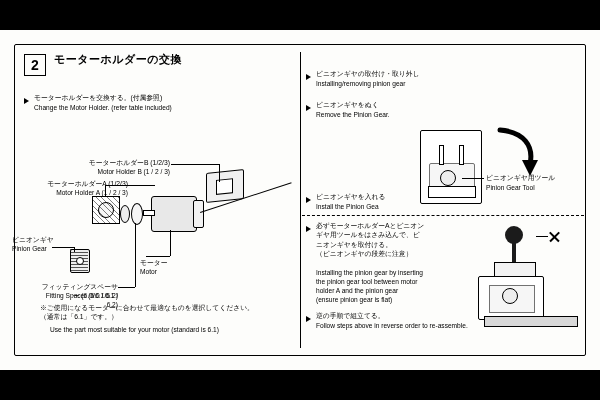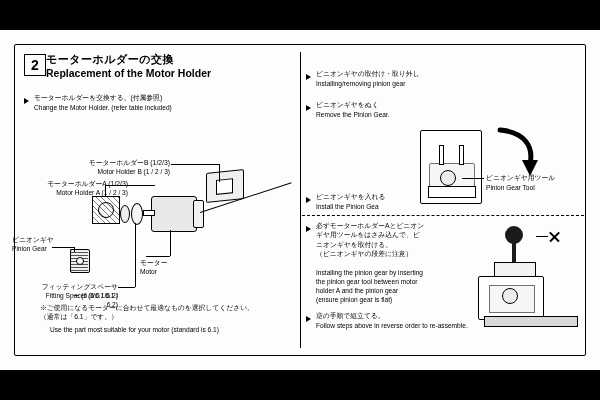--- a/index.html
+++ b/index.html
@@ -64,20 +64,21 @@
     border: 1.5px solid #000;
     box-sizing: border-box;
     display: flex;
     align-items: center;
     justify-content: center;
     font-size: 14px;
     font-weight: bold;
     line-height: 1;
   }
   .step-titles {
+    margin-left: 8px;
     margin-top: -1px;
   }
   .step-title-jp {
     font-size: 11px;
     font-weight: bold;
     letter-spacing: 0.5px;
     line-height: 1.2;
   }
   .step-title-en {
     font-size: 10.5px;
@@ -396,21 +397,20 @@
   <div class="band bottom"></div>
 
   <div class="sheet">
 
     <div class="outer-frame"></div>
 
     <div class="step-head">
       <div class="step-num">2</div>
       <div class="step-titles">
         <div class="step-title-jp">モーターホルダーの交換</div>
-        <div class="step-title-en">Replacement of the Motor Holder</div>
       </div>
     </div>
 
     <div class="v-divider"></div>
     <div class="h-dash"></div>
 
     <div class="arrow-head" style="left:24px; top:68px;"></div>
     <div class="txt jp" style="left:34px; top:63px;">モーターホルダーを交換する。(付属参照)</div>
     <div class="txt" style="left:34px; top:73px;">Change the Motor Holder. (refer table included)</div>
 

